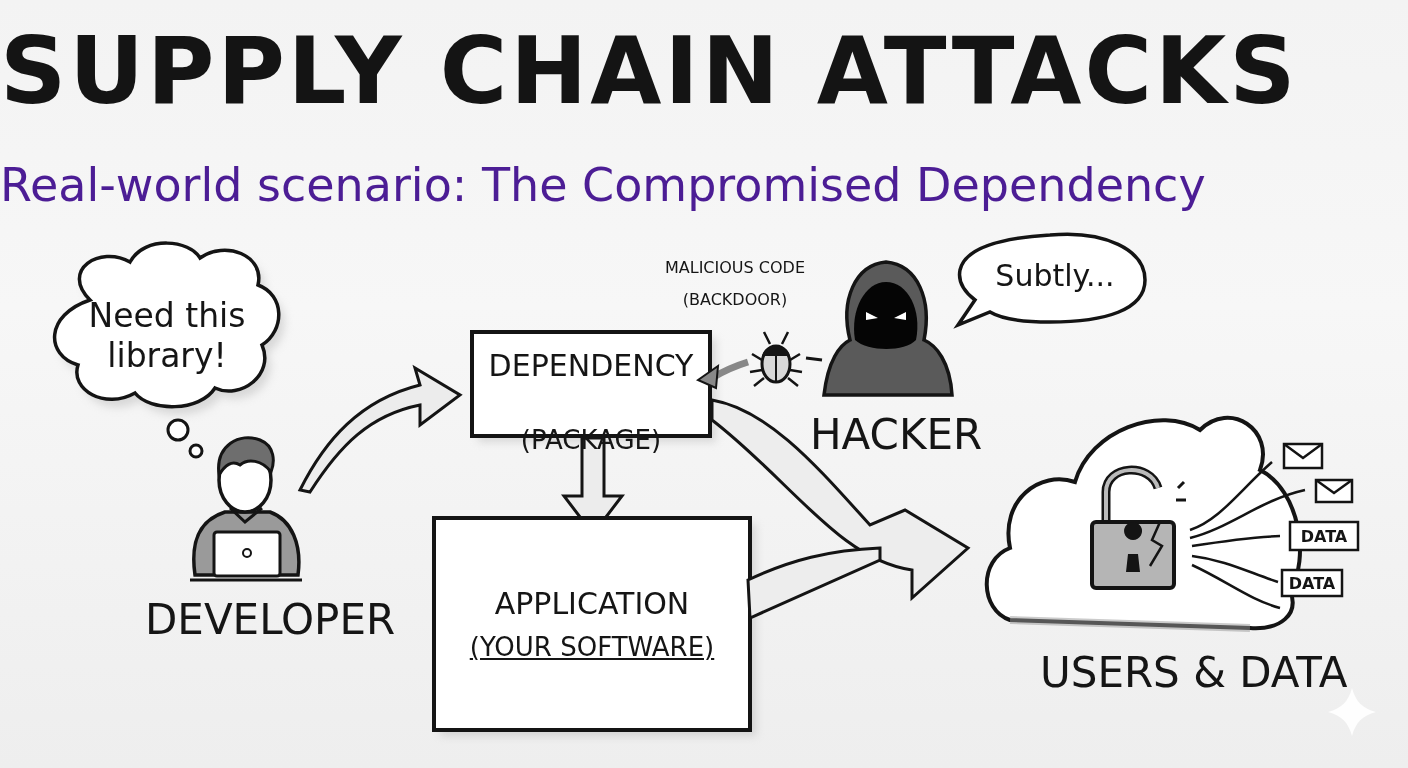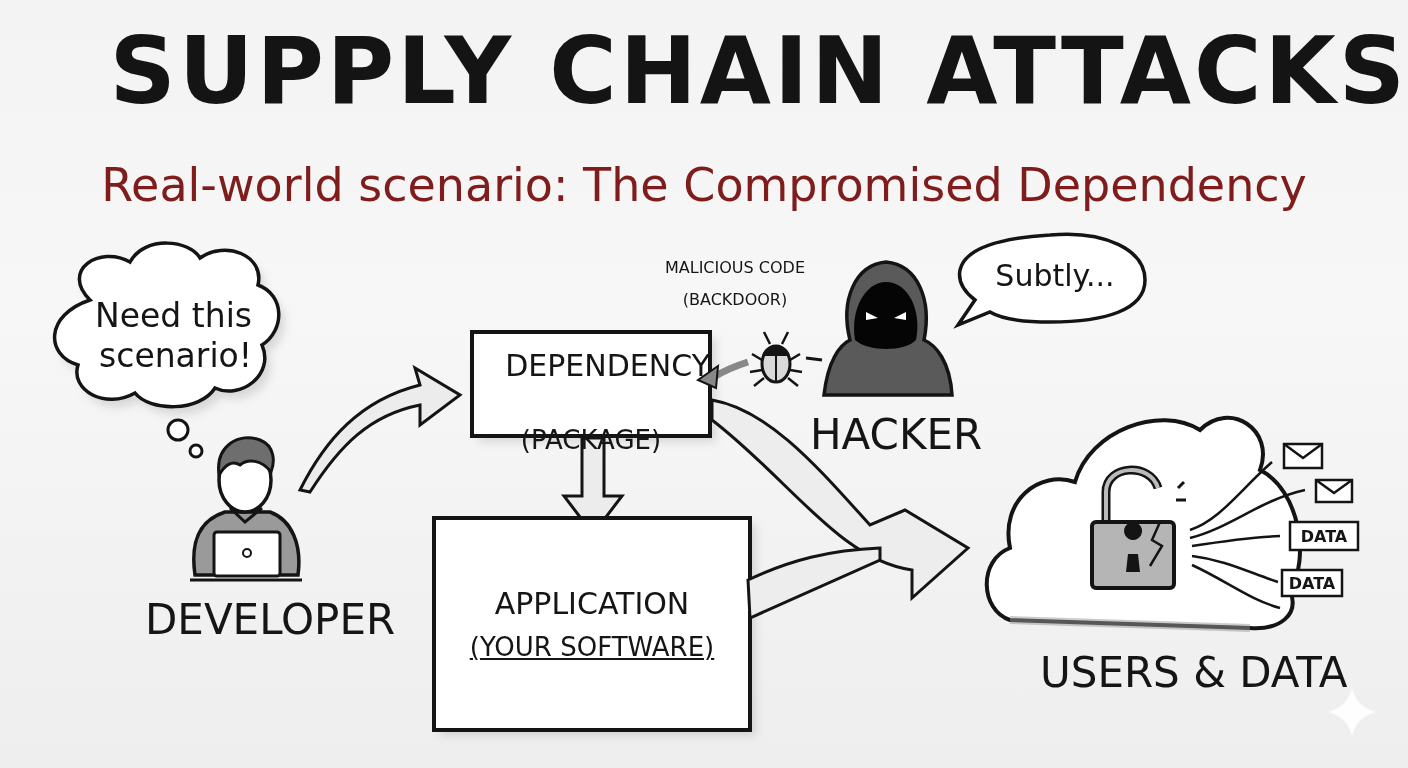--- a/index.html
+++ b/index.html
@@ -4,26 +4,26 @@
 <style>
   html, body { margin: 0; padding: 0; }
   body {
     width: 1408px; height: 768px; overflow: hidden;
     background: linear-gradient(180deg, #f3f3f3 0%, #f7f7f7 40%, #eeeeee 100%);
     font-family: "DejaVu Sans", sans-serif;
     color: #111;
     position: relative;
   }
   .title {
-    position: absolute; left: 0; top: 18px; width: 1408px; text-align: right;
+    position: absolute; left: 0; top: 18px; width: 1408px; text-align: left;
     font-size: 92px; font-weight: bold; letter-spacing: 3px; color: #141414;
   }
   .subtitle {
-    position: absolute; left: 0; top: 158px; width: 1408px; text-align: center;
-    font-size: 46px; color: #7f1d1d;
+    position: absolute; left: 0; top: 158px; width: 1408px; 
+    font-size: 46px; color: #4c1d95;
   }
   svg.scene { position: absolute; left: 0; top: 0; }
   .lbl {
     position: absolute; text-align: center; color: #151515; white-space: nowrap;
   }
   .cap { font-size: 42px; }
   .box-title { font-size: 30px; }
   .box-sub { font-size: 26px; }
   .small-cap { font-size: 16px; }
   .bubble-text { font-size: 33px; line-height: 40px; }
@@ -138,28 +138,28 @@
     <rect x="1316" y="480" width="36" height="22" fill="#fff" stroke="#141414" stroke-width="2.5"></rect>
     <path d="M1316,480 L1334,493 L1352,480" fill="none" stroke="#141414" stroke-width="2.5"></path>
   </g>
 
   <rect x="1290" y="522" width="68" height="28" fill="#fff" stroke="#141414" stroke-width="2.5"></rect>
   <rect x="1282" y="570" width="60" height="26" fill="#fff" stroke="#141414" stroke-width="2.5"></rect>
 
   <path d="M1352,688 C1356,702 1362,708 1376,712 C1362,716 1356,722 1352,736 C1348,722 1342,716 1328,712 C1342,708 1348,702 1352,688 Z" fill="#ffffff" opacity="0.9"></path>
 </svg>
 
-<div class="lbl bubble-text" style="left:82px; top:296px; width:170px;text-align:right;">
+<div class="lbl bubble-text" style="left:82px; top:296px; width:170px;">
   <div>Need this</div>
-  <div>scenario!</div>
+  <div>library!</div>
 </div>
 
 <div class="lbl cap" style="left:145px; top:595px; width:200px;">DEVELOPER</div>
 
-<div class="lbl box-title" style="left:472px; top:348px; width:238px;text-align:right;">DEPENDENCY</div>
+<div class="lbl box-title" style="left:472px; top:348px; width:238px;">DEPENDENCY</div>
 <div class="lbl box-sub" style="left:472px; top:392px; width:238px;margin-top:33px;">(PACKAGE)</div>
 
 <div class="lbl small-cap" style="left:620px; top:258px; width:230px;">MALICIOUS CODE</div>
 <div class="lbl small-cap" style="left:620px; top:290px; width:230px;">(BACKDOOR)</div>
 
 <div class="lbl cap" style="left:810px; top:410px; width:150px;">HACKER</div>
 <div class="lbl" style="left:975px; top:258px; width:160px; font-size:30px;">Subtly...</div>
 
 <div class="lbl box-title" style="left:434px; top:586px; width:316px;">APPLICATION</div>
 <div class="lbl box-sub" style="left:434px; top:632px; width:316px;text-decoration:underline;">(YOUR SOFTWARE)</div>

